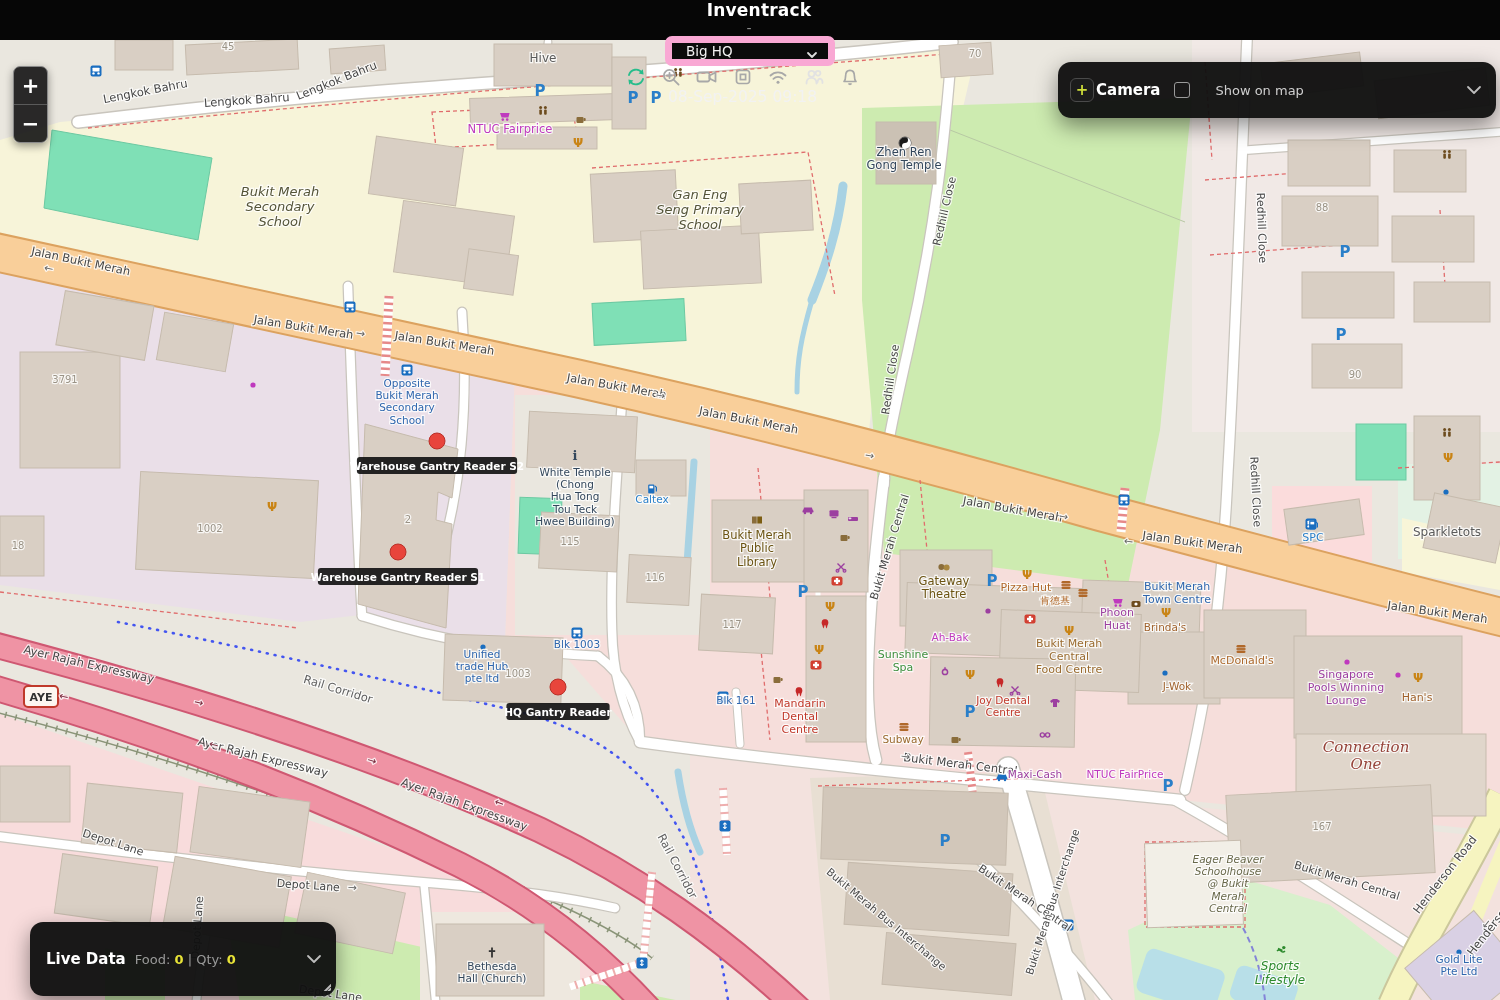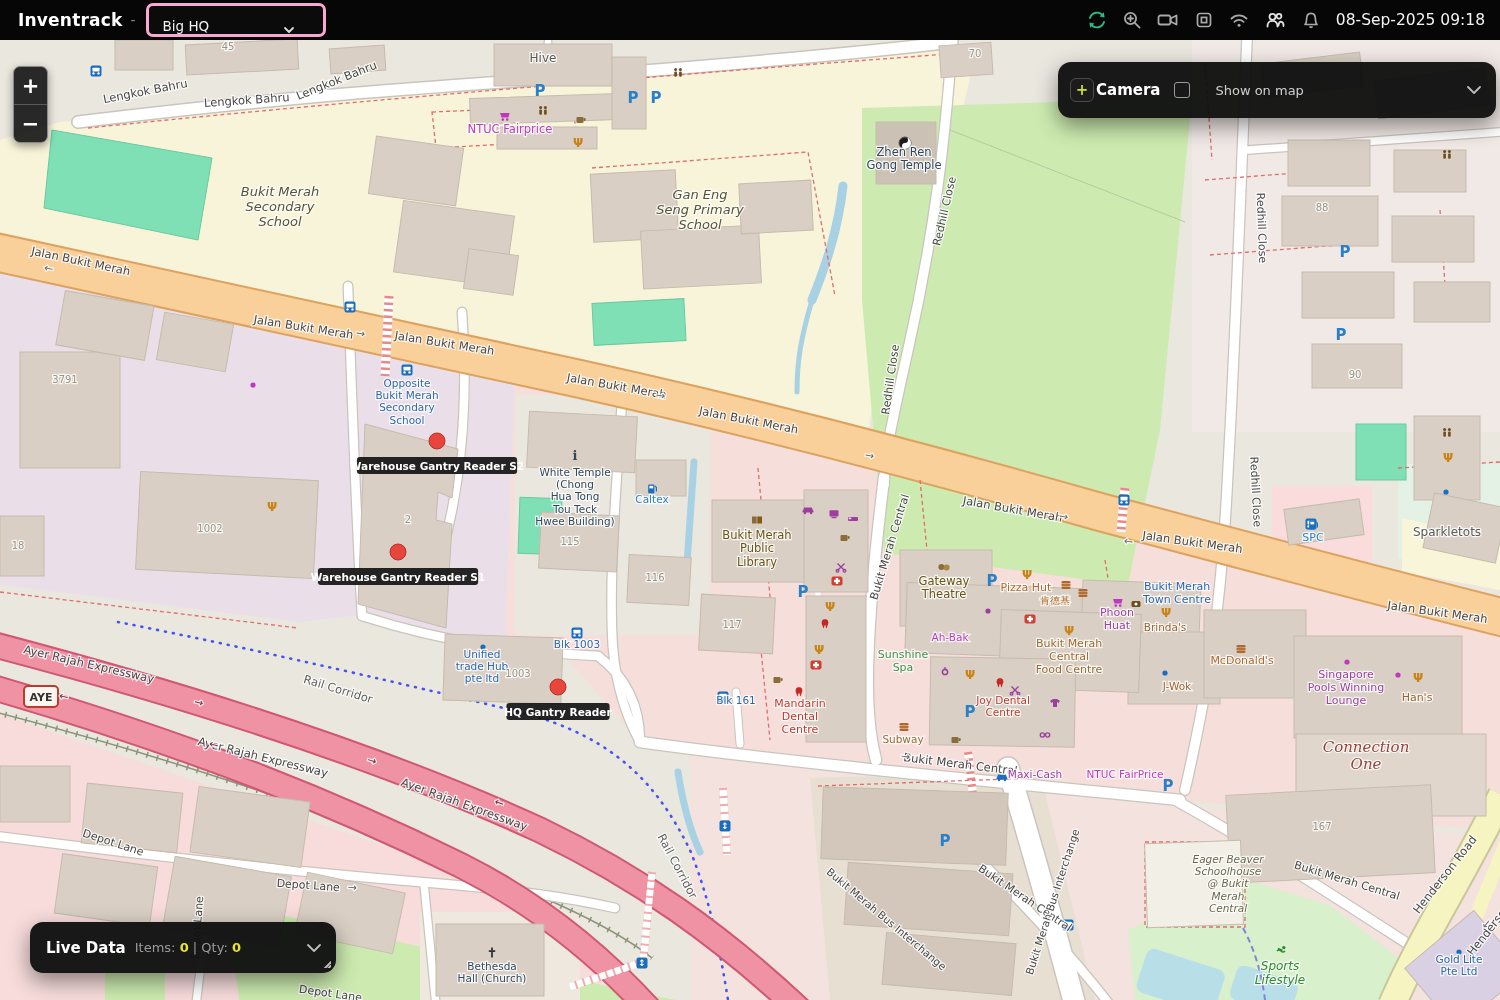--- a/index.html
+++ b/index.html
@@ -1,38 +1,38 @@
 <!DOCTYPE html>
 <html><head>
 <meta charset="utf-8">
 <style>
   html,body{margin:0;padding:0;background:#000;}
   body{width:1500px;height:1000px;overflow:hidden;position:relative;
        font-family:"DejaVu Sans","Liberation Sans",sans-serif;}
   
   .topbar{position:absolute;left:0;top:0;width:1500px;height:40px;background:#060606;
-          display:flex;align-items:center;z-index:50;}
+          display:flex;align-items:center;z-index:50;flex-direction:column;}
   .brand{color:#fff;font-weight:700;font-size:17px;margin-left:18px;letter-spacing:.2px;}
   .brand-sep{color:#8a8a8a;margin:0 10px 0 8px;font-size:14px;}
   .site-select{display:flex;align-items:flex-end;justify-content:space-between;width:132px;height:28px;
-               background:#0b0b0b;border:3px solid #f9a8d4;border-radius:7px;color:#f2f2f2;
-               font-size:13.5px;padding:0 28px 0 14px;cursor:pointer;}
+               background:#0b0b0b;border:7px solid #f9a8d4;border-radius:7px;color:#f2f2f2;
+               font-size:13.5px;padding:0 10px 0 14px;cursor:pointer;}
   .tb-spacer{flex:1;}
   .tb-icons{display:flex;align-items:center;gap:13px;margin-right:14px;}
   .tb-icons svg{display:block;cursor:pointer;}
   .timestamp{color:#f2f2f2;font-size:15.5px;margin-right:15px;white-space:nowrap;}
   
   #map-wrap{position:absolute;left:0;top:0;width:1500px;height:1000px;}
   #map-svg text{paint-order:stroke;stroke:rgba(255,255,255,.82);stroke-width:2.4px;}
   #map-svg text.nohalo{stroke:none;}
   
   .panel{position:absolute;background:rgba(16,16,16,.96);border-radius:13px;z-index:40;
          box-shadow:0 8px 22px rgba(0,0,0,.45);color:#eee;display:flex;align-items:center;}
   #camera-panel{left:1058px;top:62px;width:412px;height:56px;padding:0 14px 0 12px;}
-  #live-panel{left:30px;top:922px;width:278px;height:51px;padding:0 14px;}
+  #live-panel{left:30px;top:922px;width:278px;height:74px;padding:0 14px;}
   .plus-btn{width:22px;height:22px;border:1px solid #4a4a4a;border-radius:6px;background:#1c1c1c;
             color:#cddc39;font-size:15px;font-weight:700;display:flex;align-items:center;justify-content:center;
             cursor:pointer;flex:0 0 auto;}
   .panel-title{font-weight:700;font-size:15px;color:#fff;margin-left:2px;}
   .checkbox{width:14px;height:14px;border:1.5px solid #9a9a9a;border-radius:3px;background:transparent;
             margin-left:14px;cursor:pointer;flex:0 0 auto;}
   .check-label{font-size:13px;color:#cfcfcf;margin-left:25px;}
   .chev{margin-left:auto;cursor:pointer;flex:0 0 auto;}
   .ld-meta{font-size:13px;color:#9a9a9a;margin-left:9px;white-space:nowrap;}
   .ld-val{color:#e8e337;font-weight:700;}
@@ -774,21 +774,21 @@
   <span class="checkbox"></span>
   <span class="check-label">Show on map</span>
   <svg class="chev" width="16" height="10" viewBox="0 0 16 10">
     <polyline points="2,2 8,8 14,2" fill="none" stroke="#bdbdbd" stroke-width="1.8" stroke-linecap="round" stroke-linejoin="round"></polyline>
   </svg>
 </div>
 
 <div class="panel" id="live-panel">
   <span class="panel-title" style="margin-left:2px">Live Data</span>
   <span class="ld-meta">
-    <span>Items:</span>
+    <span>Food:</span>
     <span class="ld-val">0</span>
     <span>|</span>
     <span>Qty:</span>
     <span class="ld-val">0</span>
   </span>
   <svg class="chev" width="16" height="10" viewBox="0 0 16 10">
     <polyline points="2,2 8,8 14,2" fill="none" stroke="#bdbdbd" stroke-width="1.8" stroke-linecap="round" stroke-linejoin="round"></polyline>
   </svg>
   <div class="resize-handle">
       <i></i>

